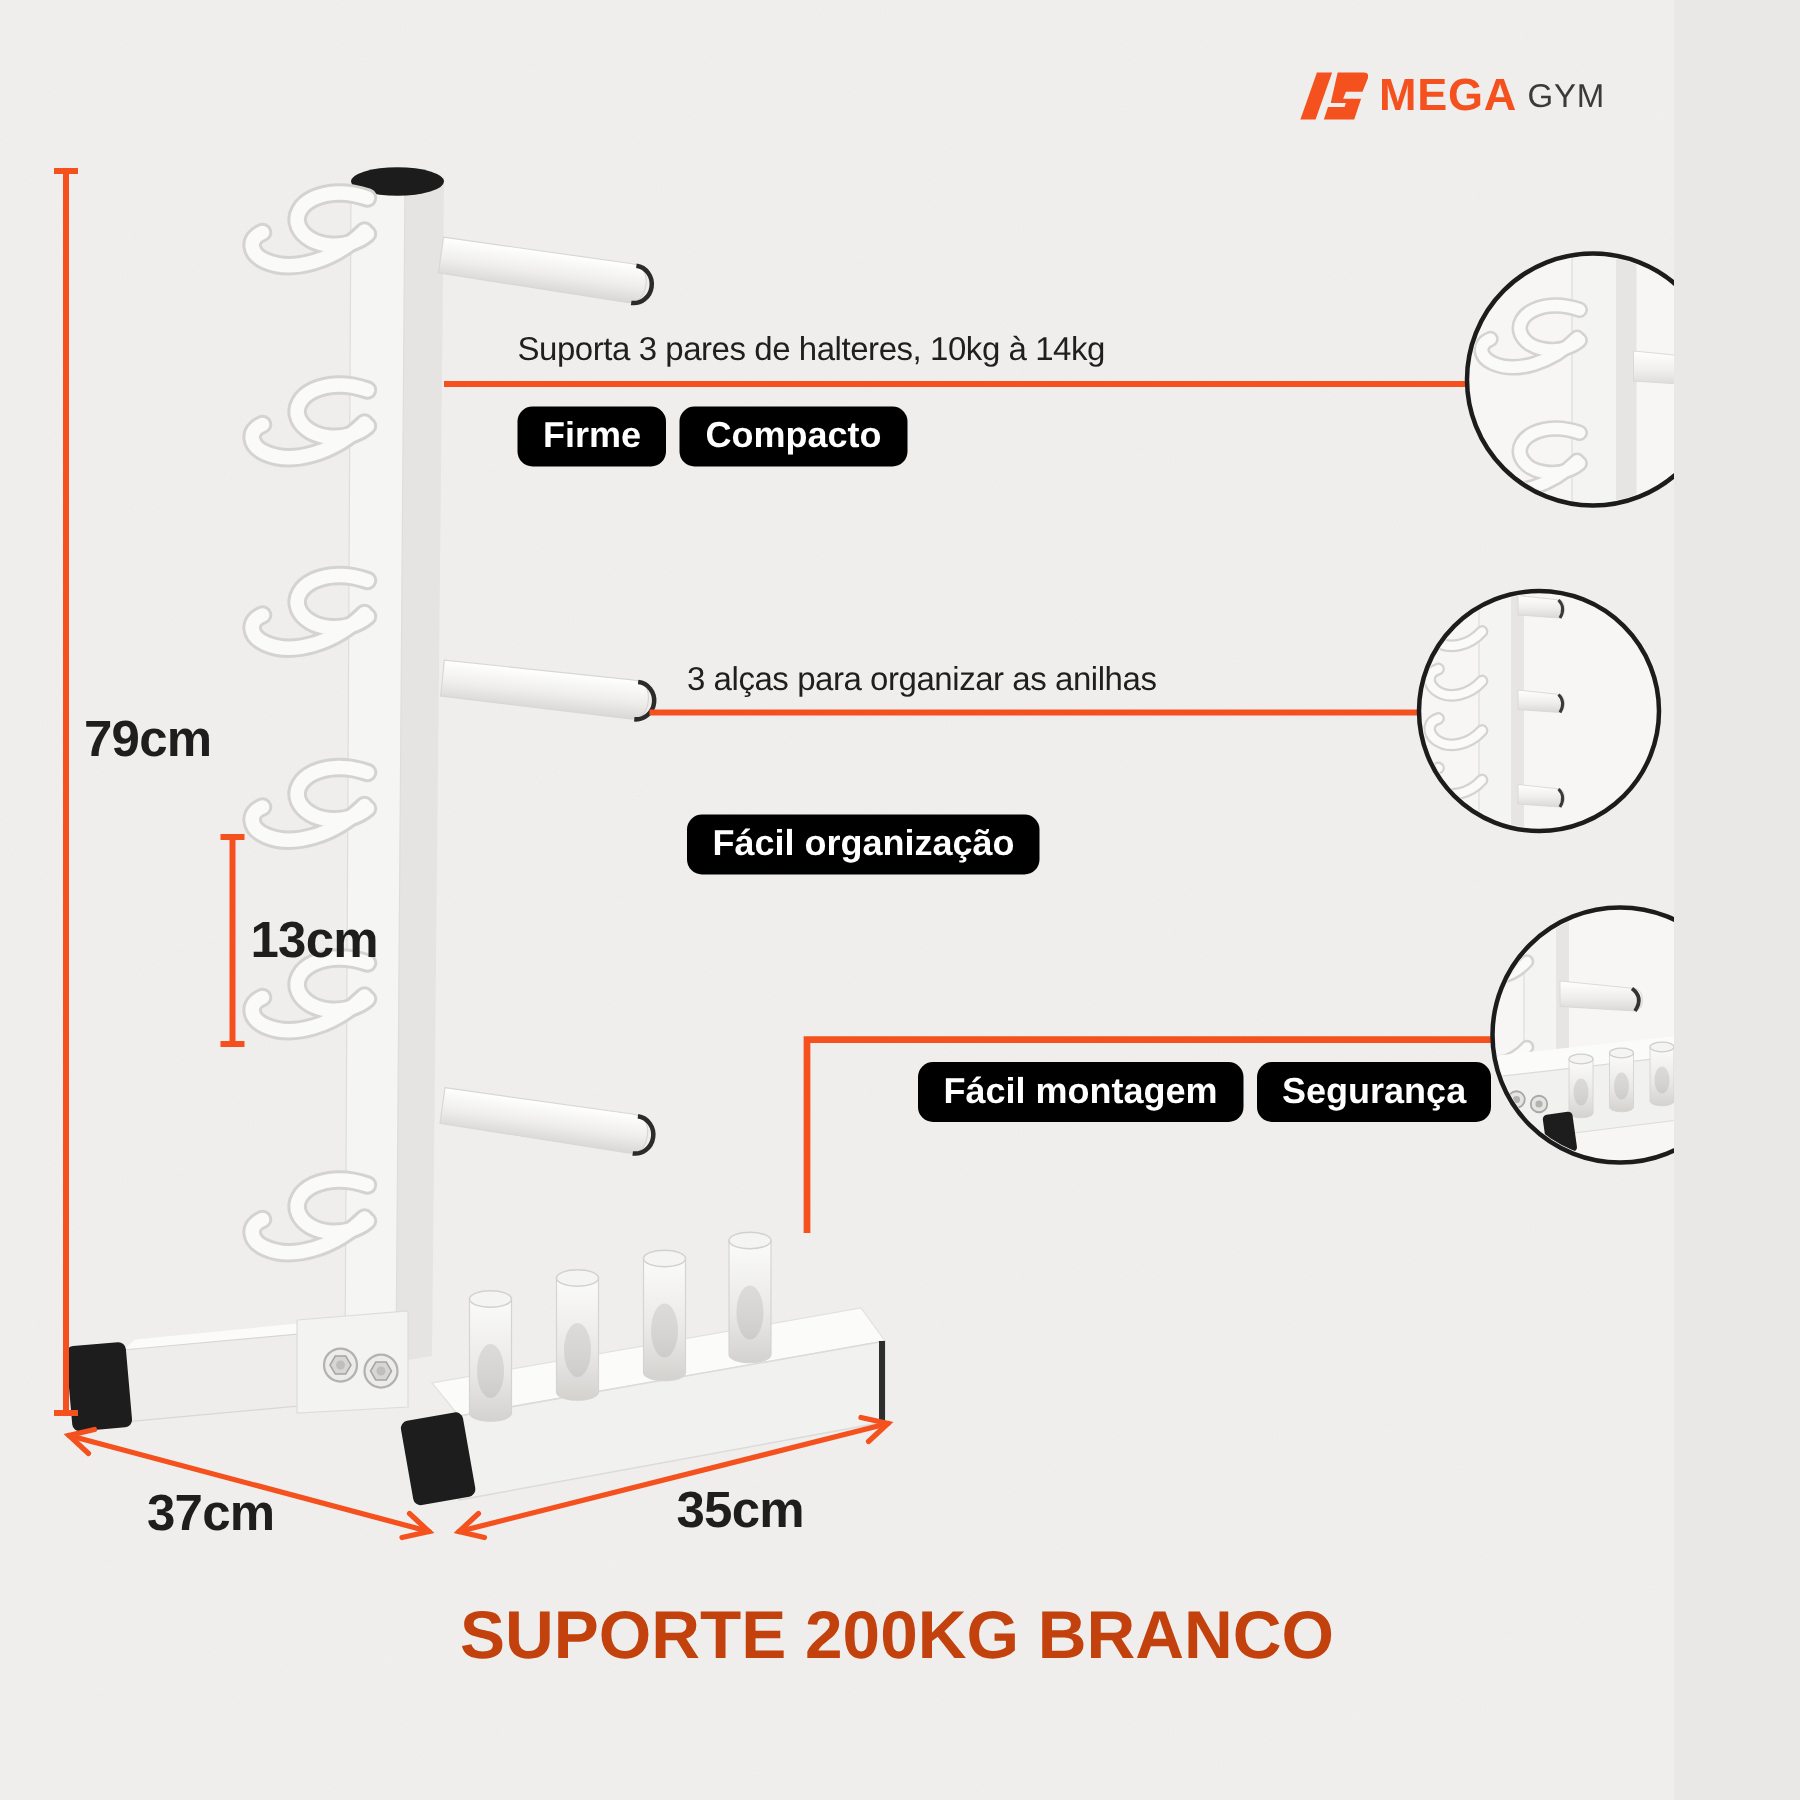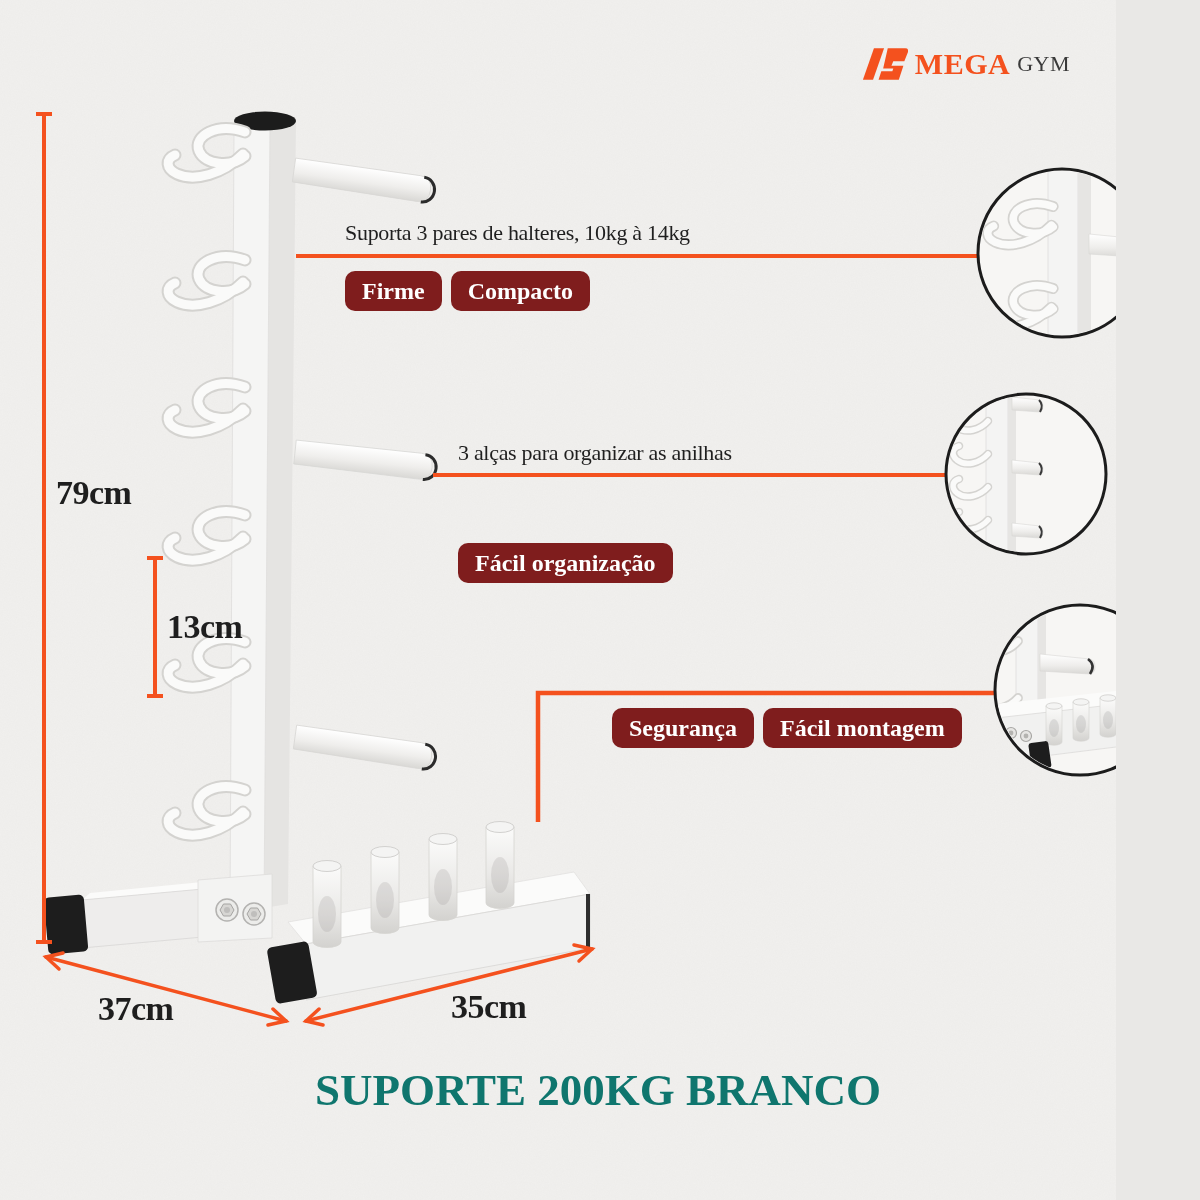--- a/index.html
+++ b/index.html
@@ -1,50 +1,50 @@
 <!DOCTYPE html>
 <html><head>
 <meta charset="utf-8">
 <style>
   html,body{margin:0;padding:0;background:#e9e8e6;}
   .canvas{
     position:relative;width:1116px;height:1200px;overflow:hidden;
     background:#f1f0ee;
-    font-family:Liberation Serif, serif;
+    font-family:Liberation Sans, sans-serif;
     color:#1f1f1f;
   }
   .scene{position:absolute;left:0;top:0;width:1200px;height:1200px;}
   .abs{position:absolute;}
   
   .logo{top:44px;right:46px;display:flex;align-items:center;gap:7px;}
   .logo .mark{width:46px;height:40px;}
   .logo .mega{font-size:30px;font-weight:800;color:#F4511E;letter-spacing:.5px;}
   .logo .gym{font-size:22px;font-weight:300;color:#3A3A3A;letter-spacing:.5px;}
   
   .ann-text{font-size:22px;letter-spacing:-0.3px;color:#1f1f1f;white-space:nowrap;font-weight:500;}
   .ann1{left:345px;top:220px;}
   .ann2{left:458px;top:440px;}
   .ann3{left:613px;top:658px;}
   .badge-row{display:flex;gap:9px;}
   .badges1{left:345px;top:271px;}
   .badges2{left:458px;top:499px;margin-top:44px;}
   .badges3{left:612px;top:708px;}
   .badge{
-    background:#7f1d1d;color:#ffffff;font-size:24px;font-weight:700;
+    background:#000000;color:#ffffff;font-size:24px;font-weight:700;
     padding:6px 17px;border-radius:10px;line-height:28px;white-space:nowrap;
   }
   
   .dim{font-size:34px;font-weight:600;letter-spacing:-0.5px;color:#1e1e1e;white-space:nowrap;}
   .dim-79{left:56px;top:474px;}
   .dim-13{left:167px;top:608px;}
   .dim-37{left:98px;top:990px;}
   .dim-35{left:451px;top:988px;}
   
   .footer-title{left:0;top:1064px;width:1196px;text-align:center;
-    font-size:45px;font-weight:800;color:#0f766e;letter-spacing:0;}
+    font-size:45px;font-weight:800;color:#c2410c;letter-spacing:0;}
   .footer-sub{left:0;top:1120px;width:1196px;text-align:center;
     font-size:30px;font-weight:400;color:#242424;}
 </style>
 </head>
 <body>
 
 <div class="canvas">
 
   <svg class="scene" viewBox="0 0 1200 1200" aria-hidden="true">
     <defs>
@@ -257,22 +257,22 @@
     <span class="badge">Firme</span>
     <span class="badge">Compacto</span>
   </div>
 
   <div class="abs ann-text ann2">3 alças para organizar as anilhas</div>
   <div class="abs badge-row badges2">
     <span class="badge">Fácil organização</span>
   </div>
 
   <div class="abs badge-row badges3">
+    <span class="badge">Fácil montagem</span>
     <span class="badge">Segurança</span>
-    <span class="badge">Fácil montagem</span>
   </div>
 
   <div class="abs dim dim-79">79cm</div>
   <div class="abs dim dim-13">13cm</div>
   <div class="abs dim dim-37">37cm</div>
   <div class="abs dim dim-35">35cm</div>
 
   <div class="abs footer-title">SUPORTE 200KG BRANCO</div>
 
 </div>

